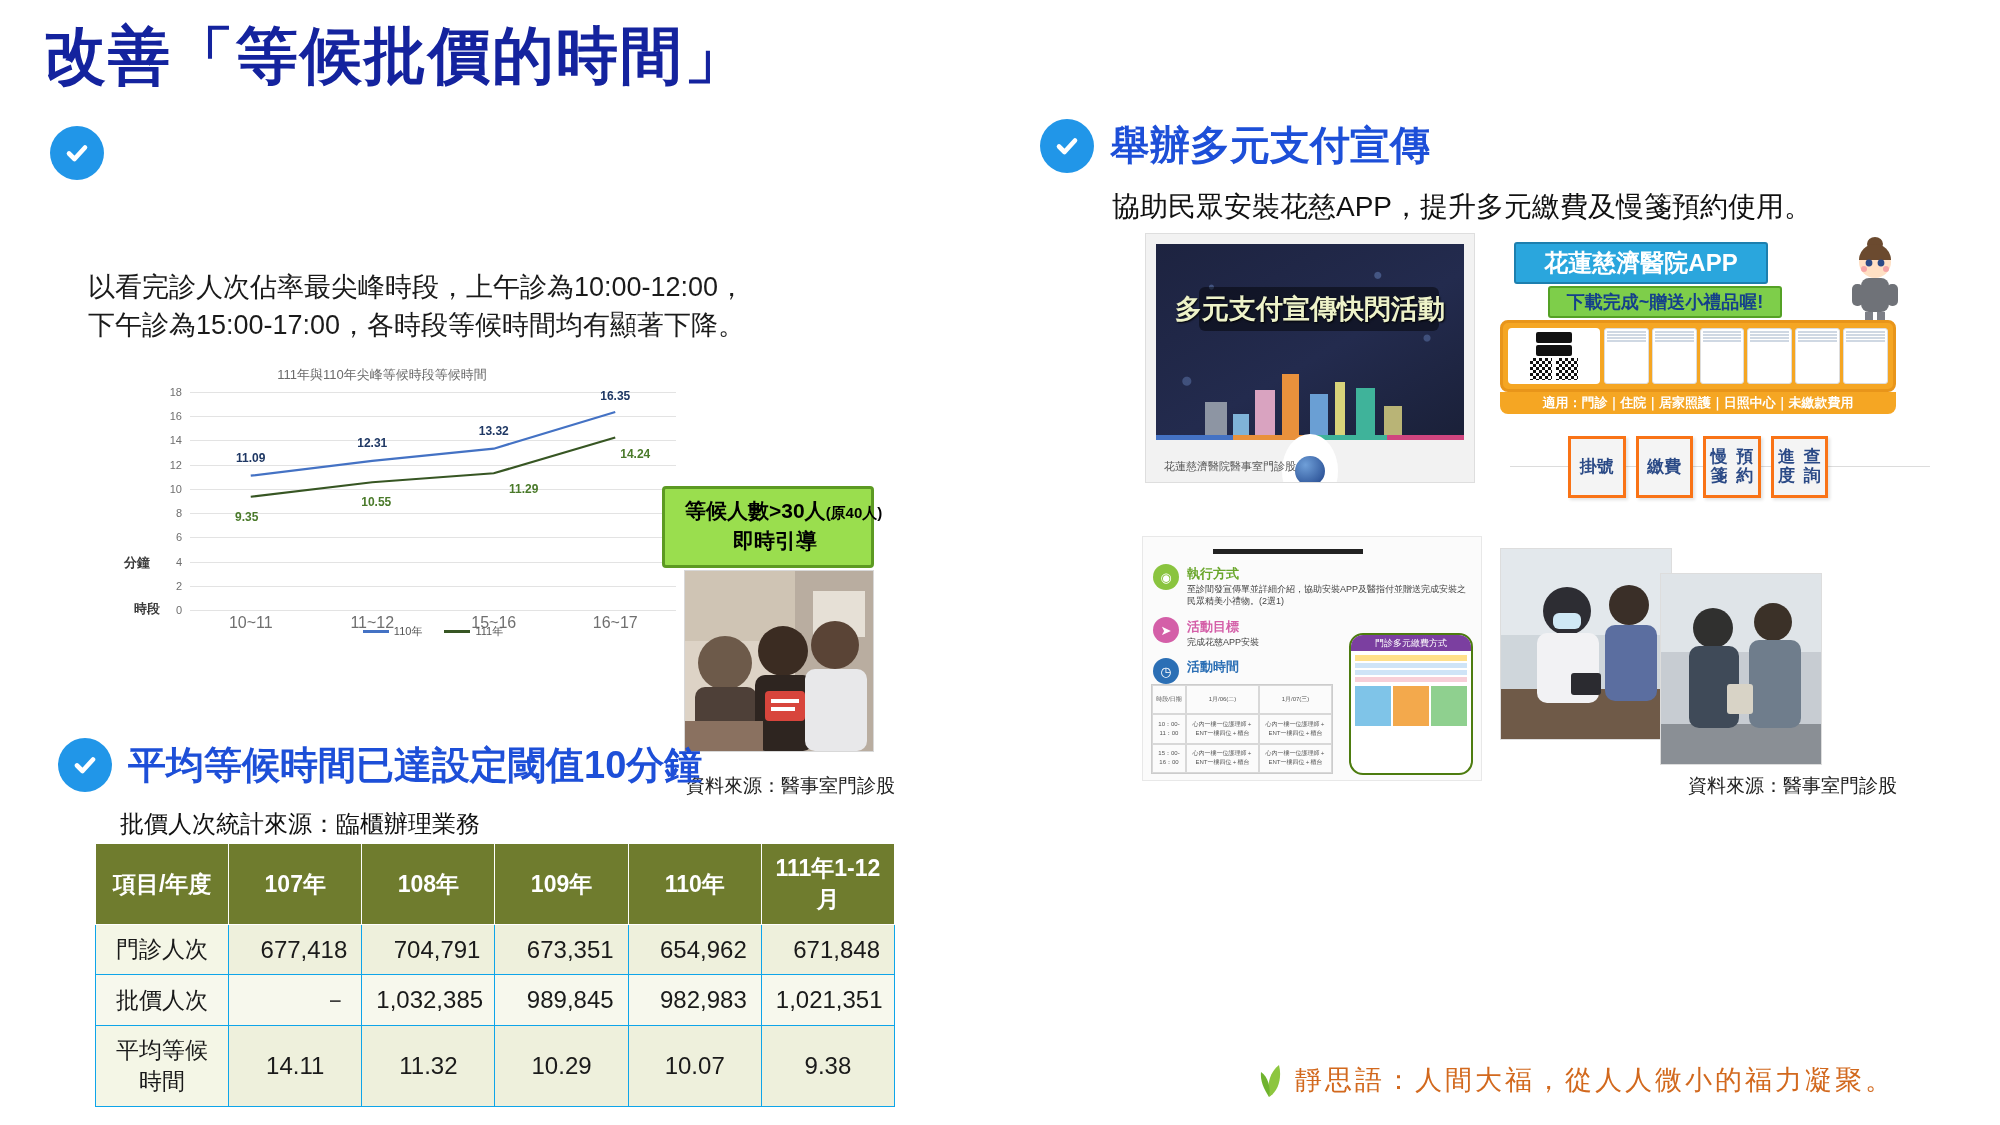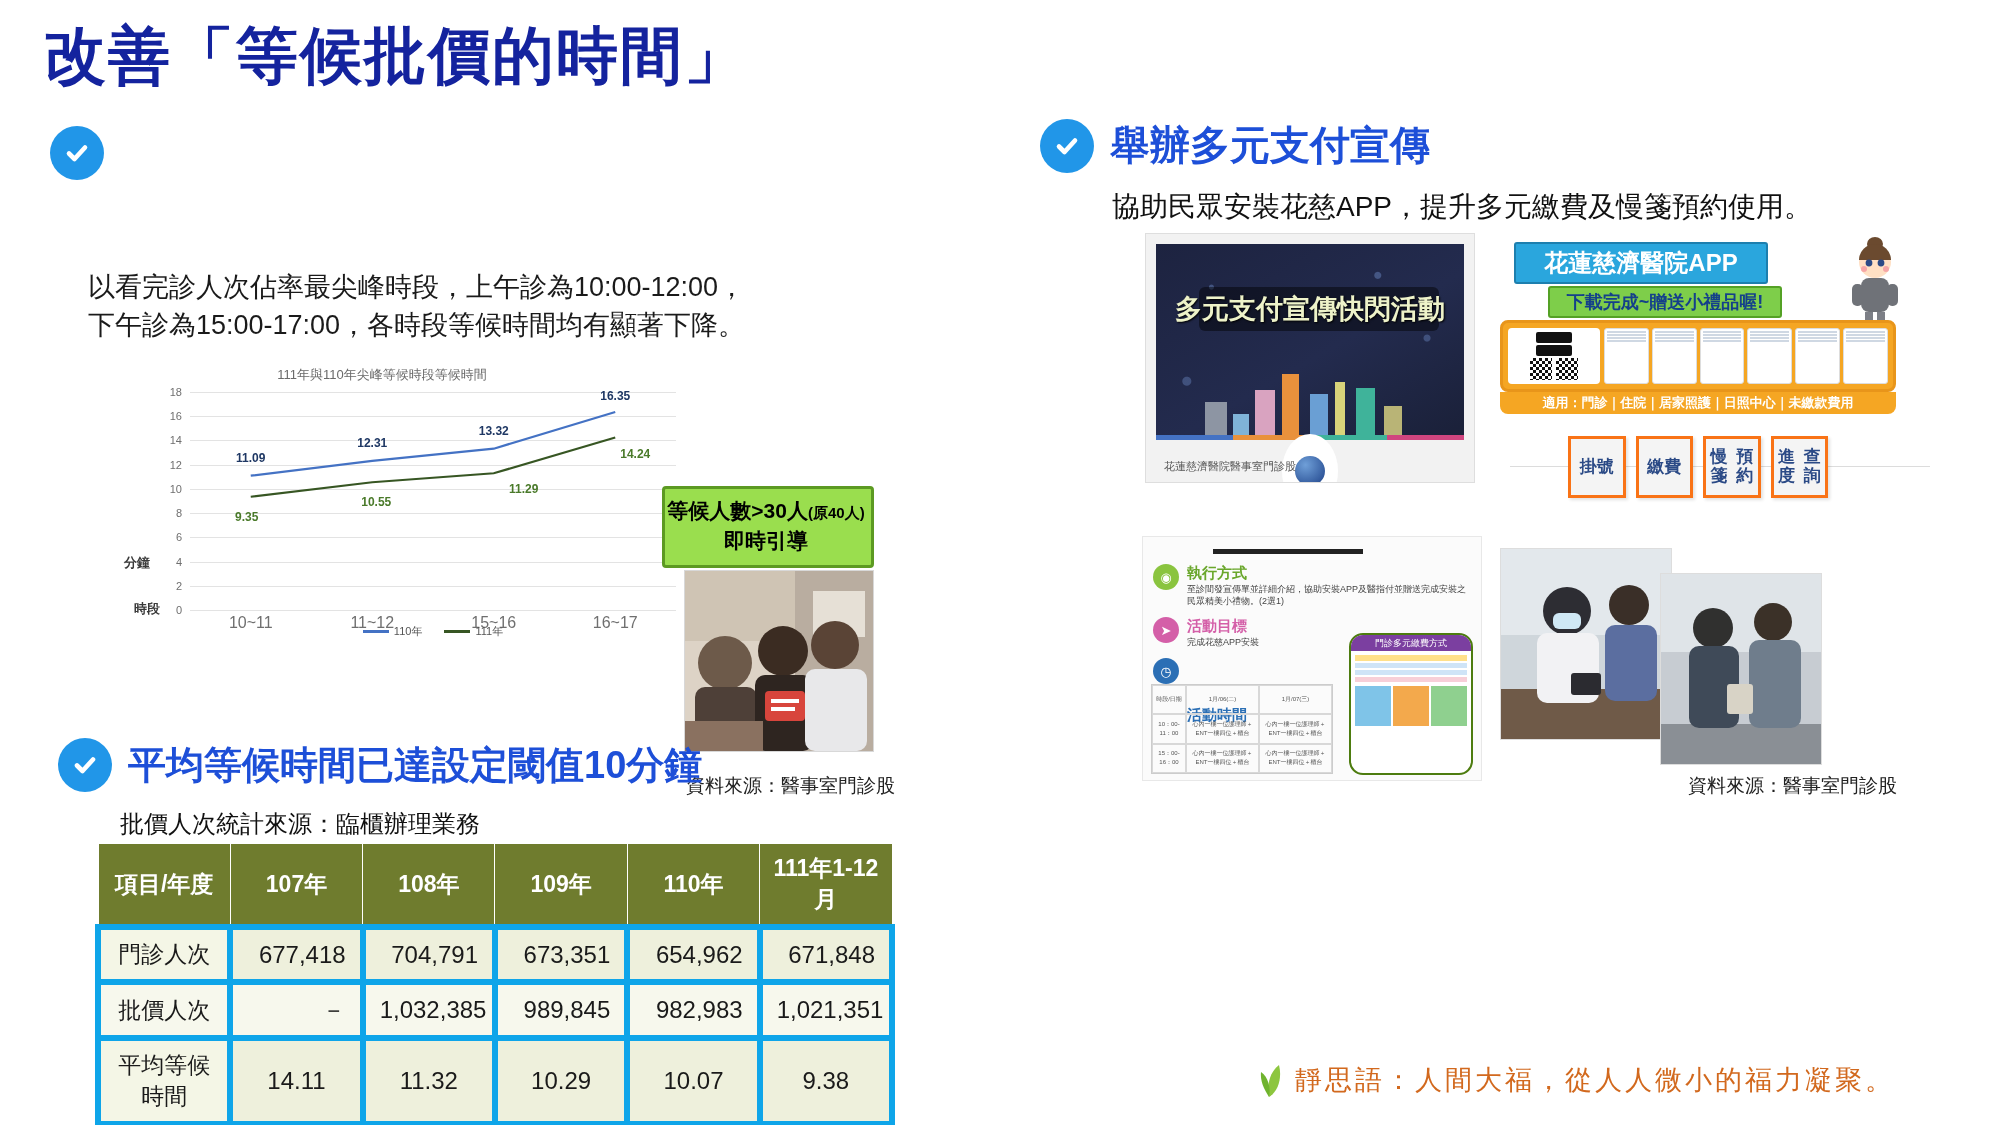--- a/index.html
+++ b/index.html
@@ -84,21 +84,21 @@
     display:flex;justify-content:center;gap:22px;align-items:center;
     font-size:11px;color:#555;
   }
   .legend .key{display:flex;align-items:center;gap:5px;}
   .legend .swatch{width:26px;height:3px;display:block;}
 
   
   .callout{
     position:absolute;left:662px;top:368px;width:212px;
     background:#9ade4e;border:3px solid #5c9a22;border-radius:4px;
-    padding:8px 6px 10px 2px;text-align:center;box-sizing:border-box;
+    padding:8px 6px 10px 20px;text-align:center;box-sizing:border-box;
   }
   .callout .l1{font-size:21px;font-weight:bold;color:#000;white-space:nowrap;}
   .callout .l1 .small{font-size:15px;}
   .callout .l2{font-size:21px;font-weight:bold;color:#000;margin-top:2px;}
 
   
   .photo-clinic{
     position:absolute;left:684px;top:452px;width:188px;height:180px;
     overflow:hidden;border:1px solid #d8d8d8;background:#6b5b52;
   }
@@ -119,21 +119,21 @@
   .kpi-table{
     position:absolute;left:95px;top:725px;width:800px;
     border-collapse:collapse;table-layout:fixed;
   }
   .kpi-table th{
     background:#6f7c2e;color:#fff;font-size:23px;font-weight:bold;
     padding:9px 6px;text-align:center;border:1px solid #ffffff;
   }
   .kpi-table td{
     font-size:24px;color:#1a1a1a;padding:9px 14px;
-    border:6px solid #0ea5e9;background:#eef0dc;
+    border:1px solid #0ea5e9;background:#eef0dc;
   }
   .kpi-table td.rowhdr{text-align:center;background:#f4f6e6;font-size:23px;}
   .kpi-table td.num{text-align:right;}
   .kpi-table td.ctr{text-align:center;}
   .kpi-table tr.alt td{background:#f7f8ed;}
   .kpi-table tr.alt td.rowhdr{background:#f7f8ed;}
 
   
   .right-col{position:absolute;left:1020px;top:118px;width:980px;height:1000px;}
 
@@ -254,21 +254,21 @@
     position:absolute;left:122px;top:418px;width:340px;height:245px;
     background:#fbfbfb;border:1px solid #e8e8e8;box-sizing:border-box;
     padding:10px;overflow:hidden;
   }
   .p2-bar{width:150px;height:5px;background:#222;margin:2px auto 10px 60px;}
   .p2-row{display:flex;gap:8px;align-items:flex-start;margin-bottom:10px;}
   .p2-dot{
     width:26px;height:26px;border-radius:50%;flex:0 0 auto;
     display:flex;align-items:center;justify-content:center;color:#fff;font-size:13px;
   }
-  .p2-h{font-size:15px;font-weight:bold;margin-top:48px;}
+  .p2-h{font-size:13px;font-weight:bold;}
   .p2-t{font-size:9px;color:#444;line-height:1.35;}
   .p2-mini{
     position:absolute;right:8px;top:96px;width:120px;height:138px;
     background:#fff;border:2px solid #4d7c0f;border-radius:14px;overflow:hidden;
   }
   .p2-mini-h{
     height:16px;background:#7b3fa0;color:#fff;font-size:9px;
     display:flex;align-items:center;justify-content:center;
   }
   .p2-grid{

